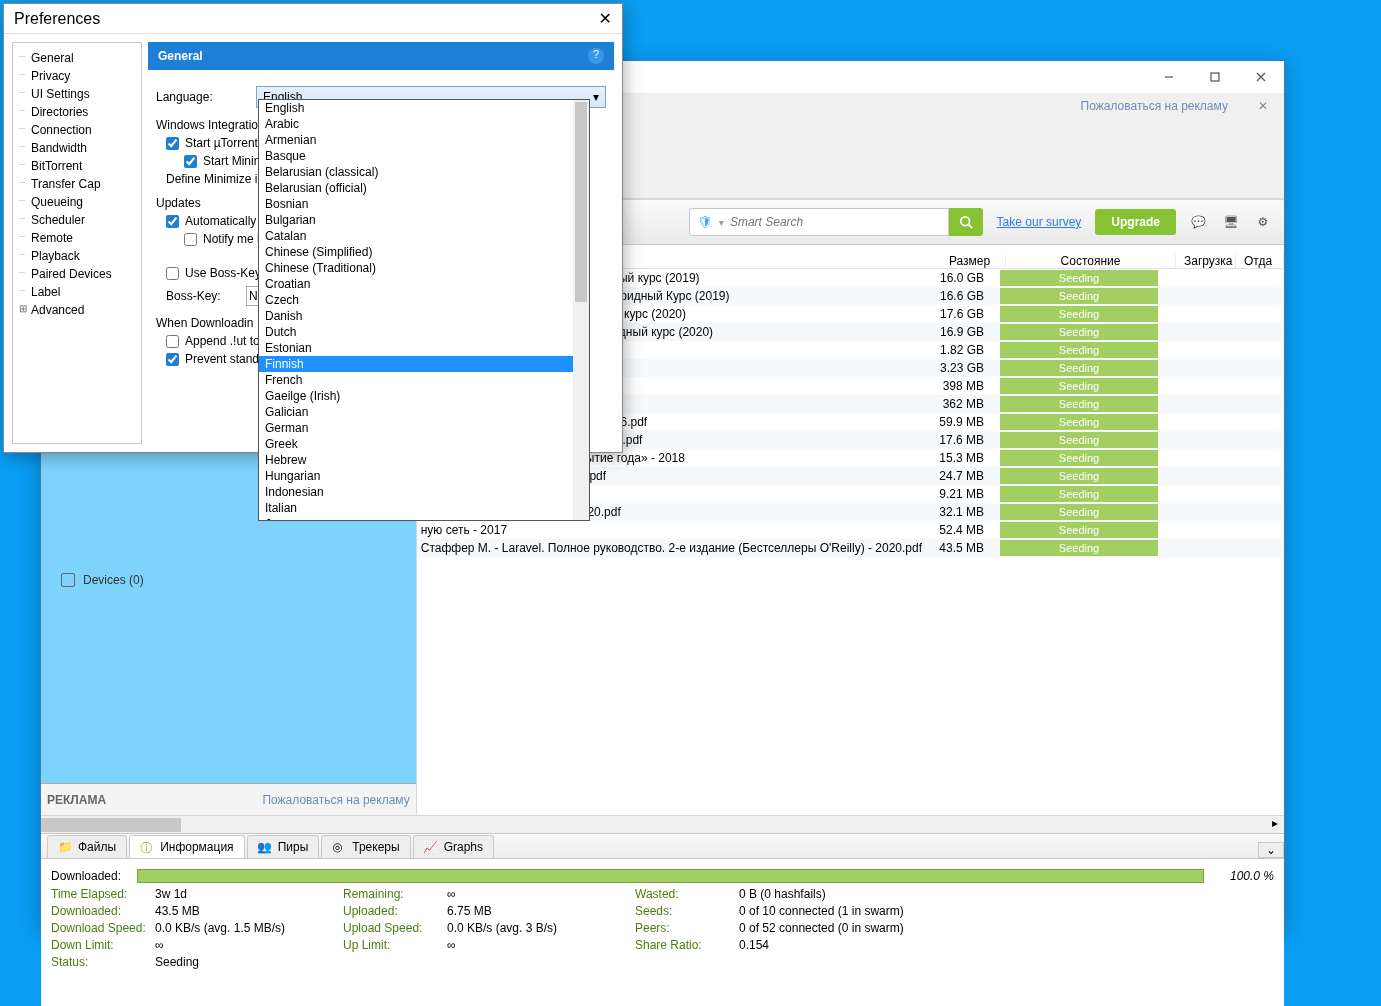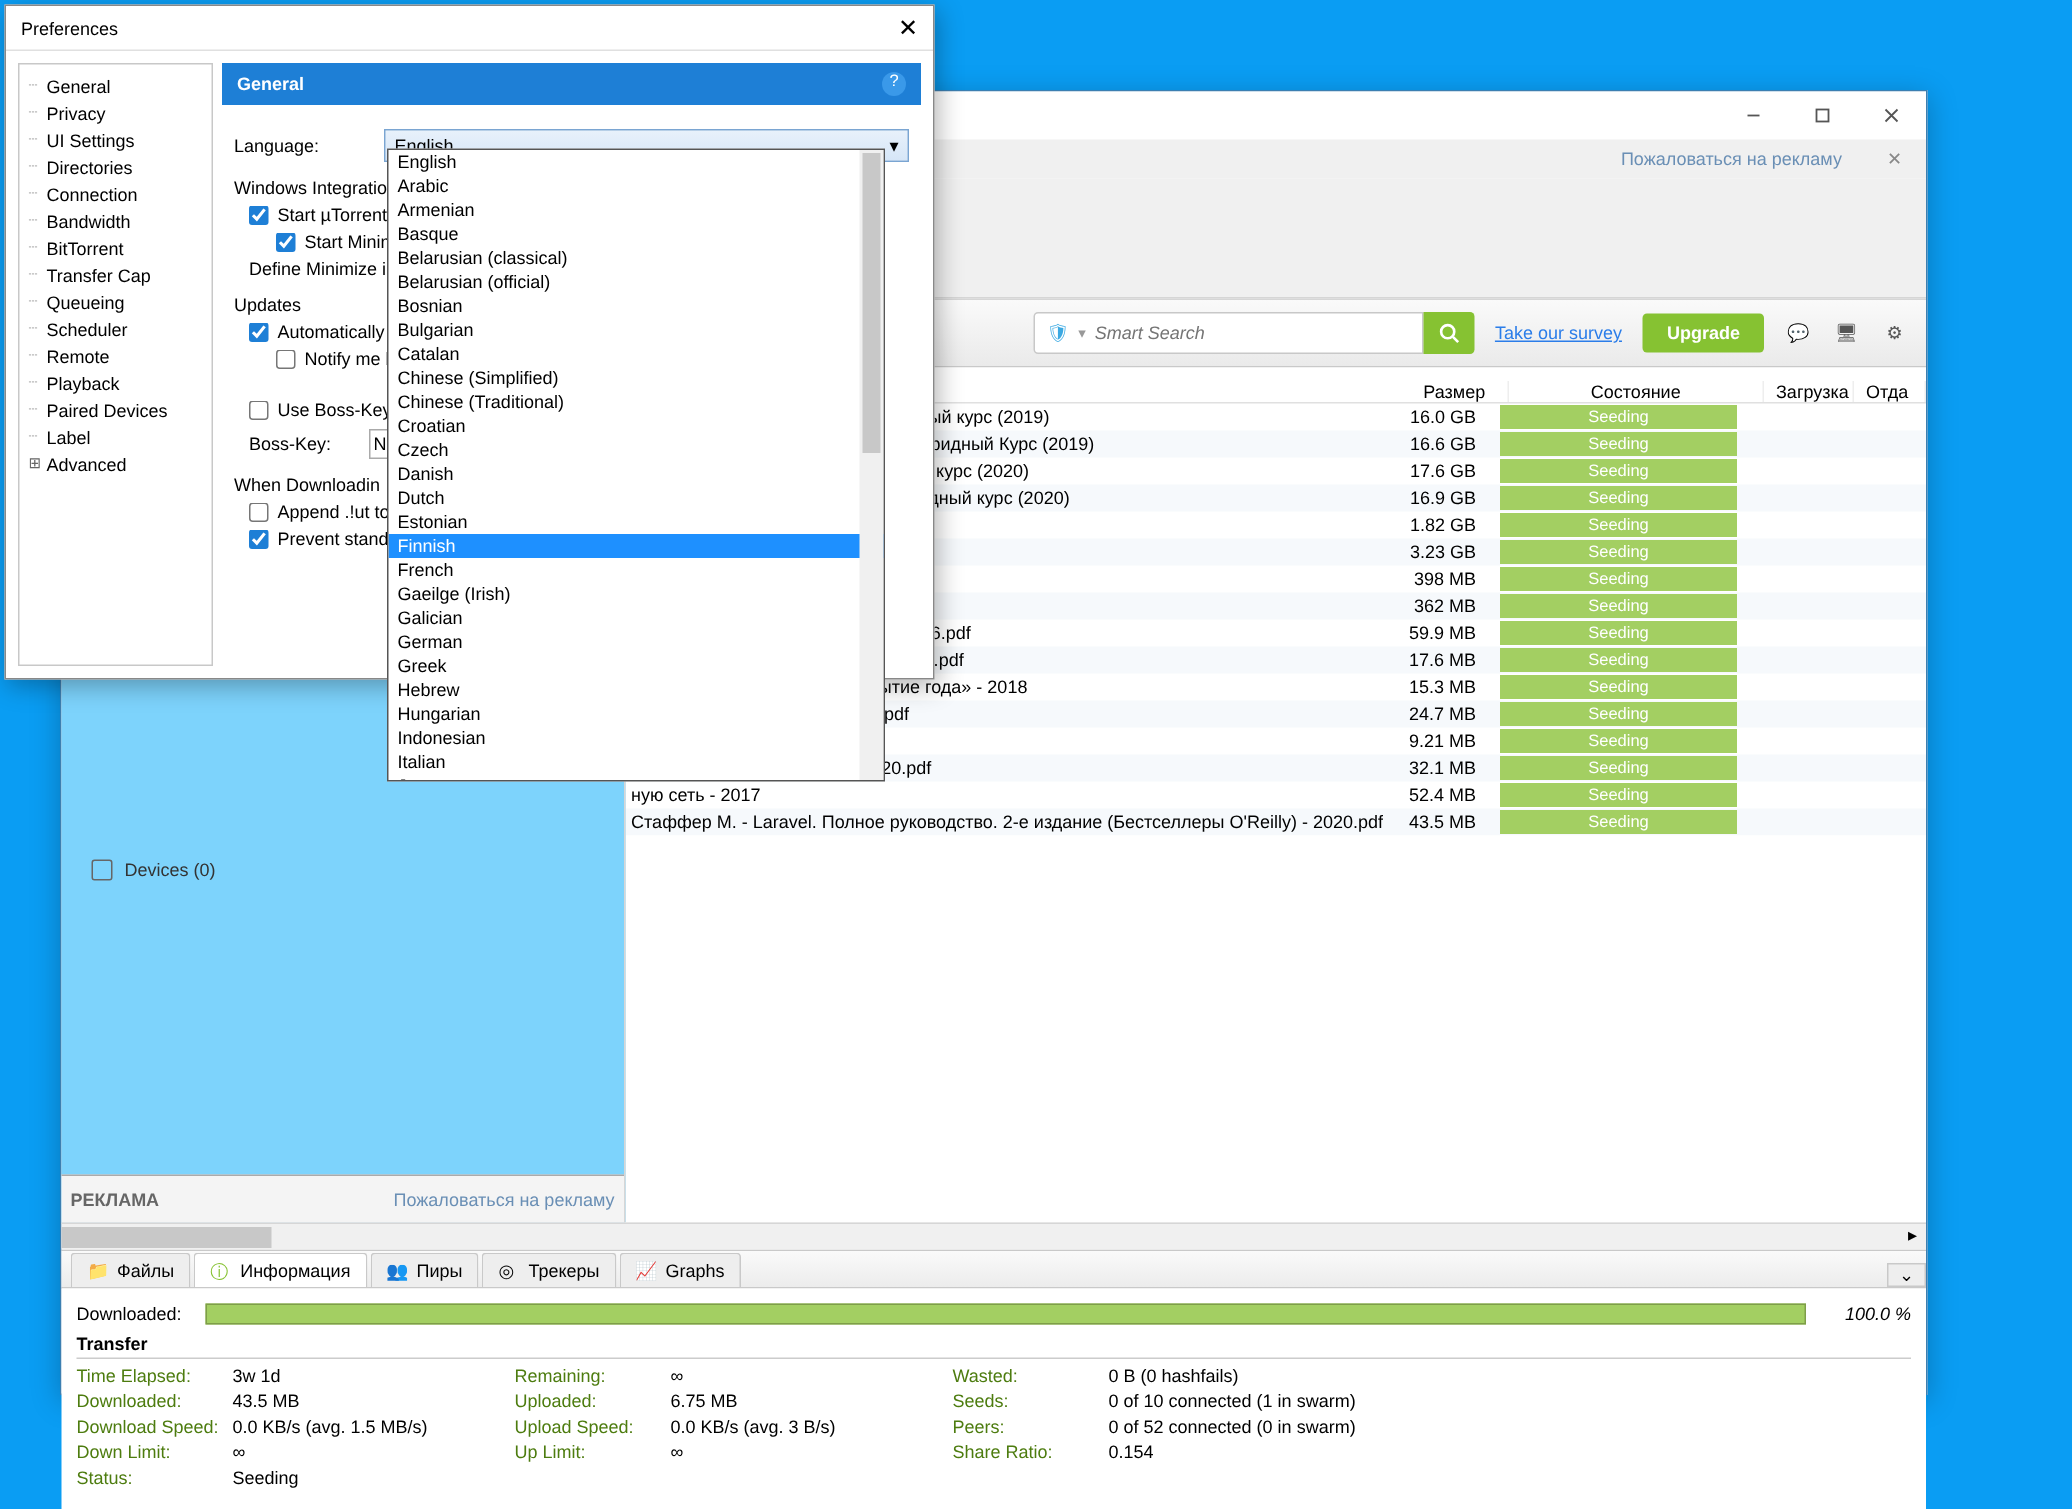--- a/index.html
+++ b/index.html
@@ -86,21 +86,21 @@
 .kvgrid { display: grid; grid-template-columns: 96px 180px 96px 180px 96px auto; row-gap: 3px; column-gap: 8px; }
 .kvgrid .k { color: #4d7c0f; }
 
 
 .prefs {
   position: absolute; left: 3px; top: 3px; width: 620px; height: 450px;
   background: #fff; border: 1px solid #888; box-shadow: 2px 4px 16px rgba(0,0,0,.3);
   z-index: 50;
 }
 .prefs-title { height: 30px; display: flex; align-items: center; padding: 0 10px; border-bottom: 1px solid #e0e0e0; }
-.prefs-title .t { font-size: 12px; }
+.prefs-title .t { font-size: 16px; }
 .prefs-title .x { margin-left: auto; font-size: 16px; cursor: pointer; }
 .prefs-body { display: flex; height: calc(100% - 30px); padding: 8px; gap: 6px; }
 .prefs-tree { width: 130px; border: 1px solid #c8c8c8; padding: 6px 4px; }
 .prefs-tree .node { padding: 2px 2px 2px 14px; position: relative; cursor: default; }
 .prefs-tree .node::before { content: "┄"; position: absolute; left: 2px; top: 2px; color: #bbb; font-size: 10px; }
 .prefs-tree .node.expandable::before { content: "⊞"; color: #666; }
 .prefs-panel { flex: 1; }
 .panel-head {
   background: #1e7fd6; color: #fff; font-weight: 700; padding: 6px 10px;
   display: flex; align-items: center;
@@ -385,21 +385,20 @@
     <div class="expander">⌄</div>
   </div>
 
   <div class="details-body">
     <div class="progrow">
       <span class="plabel">Downloaded:</span>
       <div class="pbar"></div>
       <span class="pval">100.0 %</span>
     </div>
 
-    <div class="section-head">Transfer</div>
     <div class="kvgrid">
       <span class="k">Time Elapsed:</span>
         <span>3w 1d</span>
       <span class="k">Remaining:</span>
         <span>∞</span>
       <span class="k">Wasted:</span>
         <span>0 B (0 hashfails)</span>
 
       <span class="k">Downloaded:</span>
         <span>43.5 MB</span>

